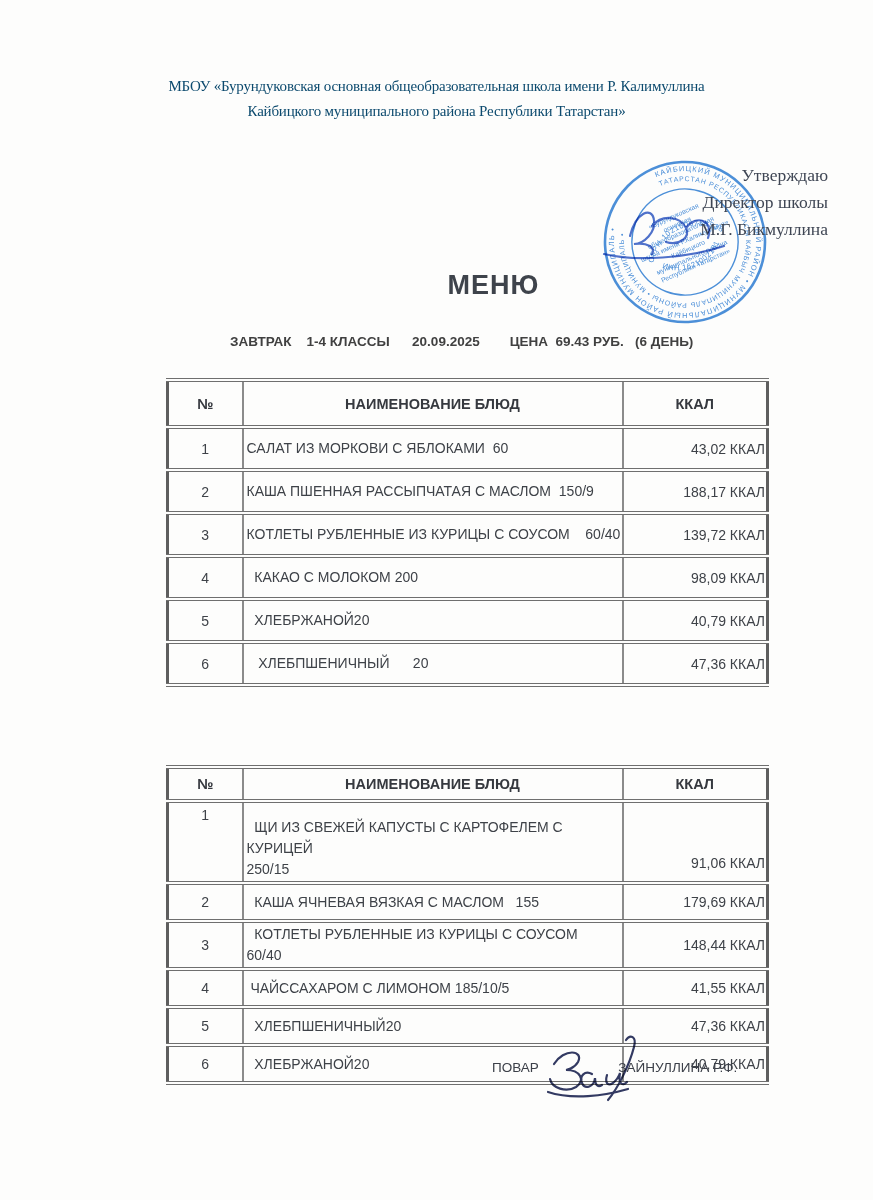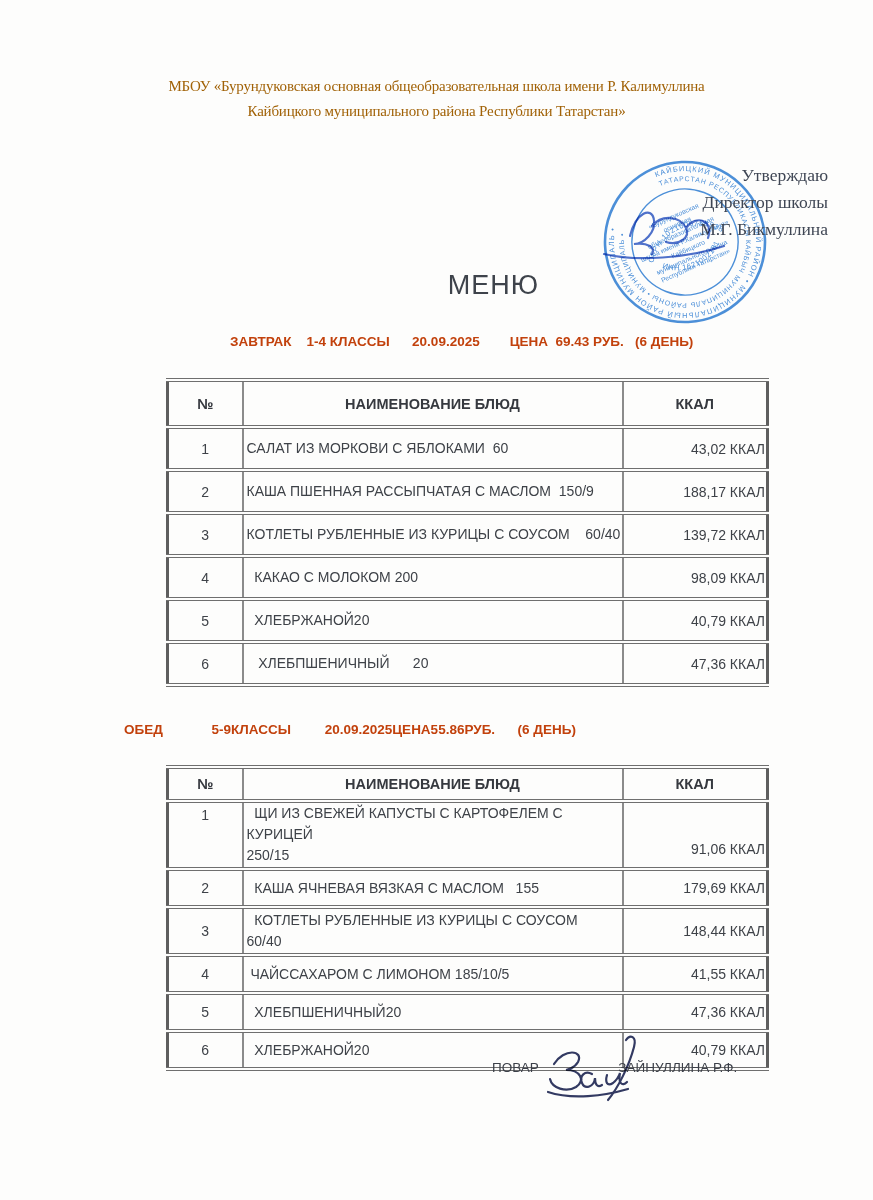--- a/index.html
+++ b/index.html
@@ -5,39 +5,39 @@
   html,body{margin:0;padding:0;background:#ececec;}
   .page{
     position:relative;width:873px;height:1200px;margin:0 auto;
     background:#fdfdfc;overflow:hidden;
     font-family:"Liberation Sans",sans-serif;color:#3e4248;
   }
   
   .school-header{
     position:absolute;top:74px;left:0;right:0;text-align:center;
     font-family:"Liberation Serif",serif;font-size:15px;line-height:25px;
-    color:#a16207;letter-spacing:-0.2px;
+    color:#0c4a6e;letter-spacing:-0.2px;
   }
   
   .approval{
     position:absolute;top:162px;right:45px;text-align:right;z-index:3;
     font-family:"Liberation Serif",serif;font-size:17.5px;line-height:27px;
     color:#3f4654;
   }
   
   .stamp{position:absolute;top:156px;left:599px;z-index:2;mix-blend-mode:multiply;opacity:.92;}
   .stamp text{font-family:"Liberation Sans",sans-serif;}
   .director-signature{position:absolute;top:192px;left:596px;z-index:4;mix-blend-mode:multiply;opacity:.9;}
   
   .menu-title{
     position:absolute;top:270px;left:0;right:0;text-align:center;padding-left:114px;
-    font-size:27px;font-weight:normal;letter-spacing:1px;color:#3e434b;
-  }
-  
-  .meal-heading{position:absolute;white-space:pre;font-weight:bold;font-size:13.5px;color:#c2410c;}
+    font-size:27px;font-weight:bold;letter-spacing:1px;color:#3e434b;
+  }
+  
+  .meal-heading{position:absolute;white-space:pre;font-weight:bold;font-size:13.5px;color:#404040;}
   .mh1{top:334px;left:230px;}
   .mh2{top:722px;left:124px;}
   
   .menu-table{
     position:absolute;left:166px;width:600px;border-collapse:collapse;table-layout:fixed;
     border:3px solid #5e5e5e;
   }
   .c-num{width:75px}.c-dish{width:380px}.c-kcal{width:145px}
   .menu-table th,.menu-table td{
     border-left:2px solid #8b8b8b;border-right:2px solid #8b8b8b;
@@ -49,21 +49,21 @@
   td.dish{text-align:left;font-size:14px;white-space:pre-wrap;padding-left:3px;line-height:1.5;}
   td.kcal{text-align:right;font-size:14px;}
   .t1{top:378px;}
   .t1 th{height:41px;}
   .t1 td{height:37px;}
   .t2{top:765px;}
   .t2 th{height:28px;}
   .t2 td{height:32px;}
   .t2 .row1 td{height:50px;}
   .t2 .row1 td.num{vertical-align:top;padding-top:4px;}
-  .t2 .row1 td.dish{vertical-align:top;padding-top:0;}
+  .t2 .row1 td.dish{vertical-align:top;padding-top:14px;}
   .t2 .row1 td.kcal{vertical-align:bottom;padding-bottom:10px;}
   
   .cook-line{position:absolute;top:1060px;left:492px;font-size:13.5px;color:#3c4049;}
   .cook-gap{display:inline-block;width:72px;}
   .cook-signature{position:absolute;top:1032px;left:528px;z-index:2;mix-blend-mode:multiply;}
 </style>
 </head>
 <body>
 
 <div class="page">
@@ -170,21 +170,20 @@
         <td class="kcal">40,79 ККАЛ</td>
       </tr>
       <tr>
         <td class="num">6</td>
         <td class="dish">   ХЛЕБПШЕНИЧНЫЙ      20</td>
         <td class="kcal">47,36 ККАЛ</td>
       </tr>
     </tbody>
   </table>
 
-  <div class="meal-heading mh2">ОБЕД             5-9КЛАССЫ         20.09.2025ЦЕНА55.86РУБ.      (6 ДЕНЬ)</div>
 
   <table class="menu-table t2">
     <colgroup>
         <col class="c-num">
         <col class="c-dish">
         <col class="c-kcal">
       </colgroup>
     <thead>
       <tr>
         <th>№</th>

